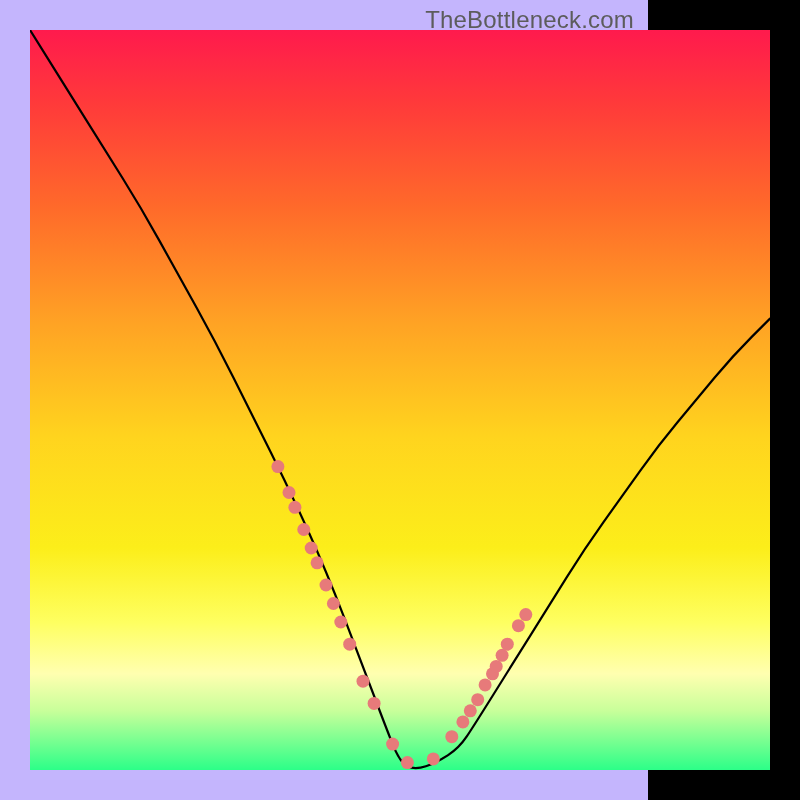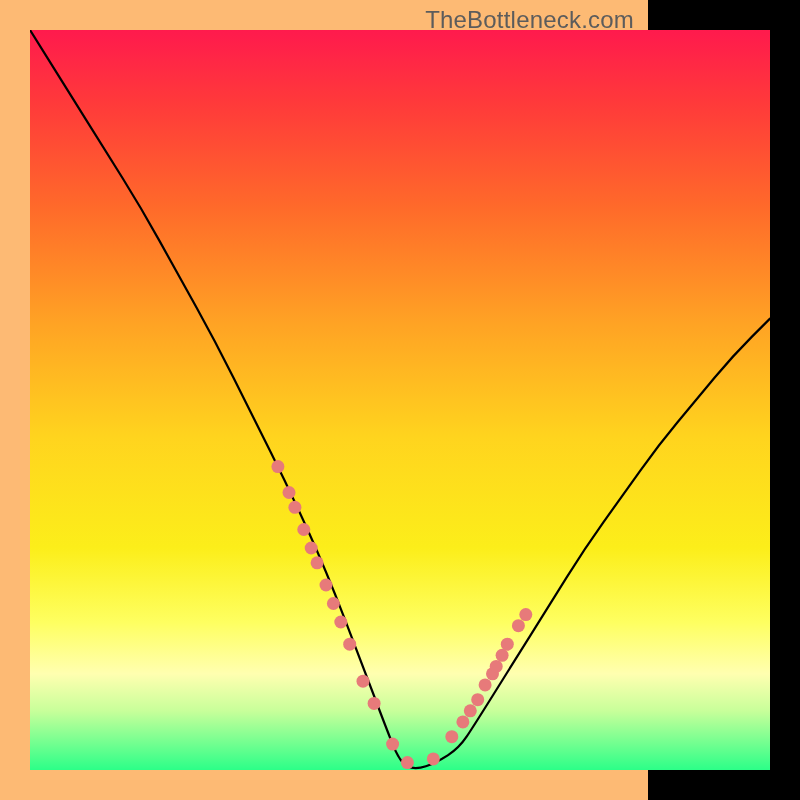--- a/index.html
+++ b/index.html
@@ -8,21 +8,21 @@
     width: 800px;
     height: 800px;
     overflow: hidden;
     background: #000;
     font-family: Arial, Helvetica, sans-serif;
   }
   .frame {
     position: relative;
     width: 648px;
     height: 800px;
-    background: #fdba74;
+    background: #c4b5fd;
   }
   .plot-area {
     position: absolute;
     left: 30px;
     top: 30px;
     width: 740px;
     height: 740px;
     background: linear-gradient(
       to bottom,
       #ff1a4d 0%,

